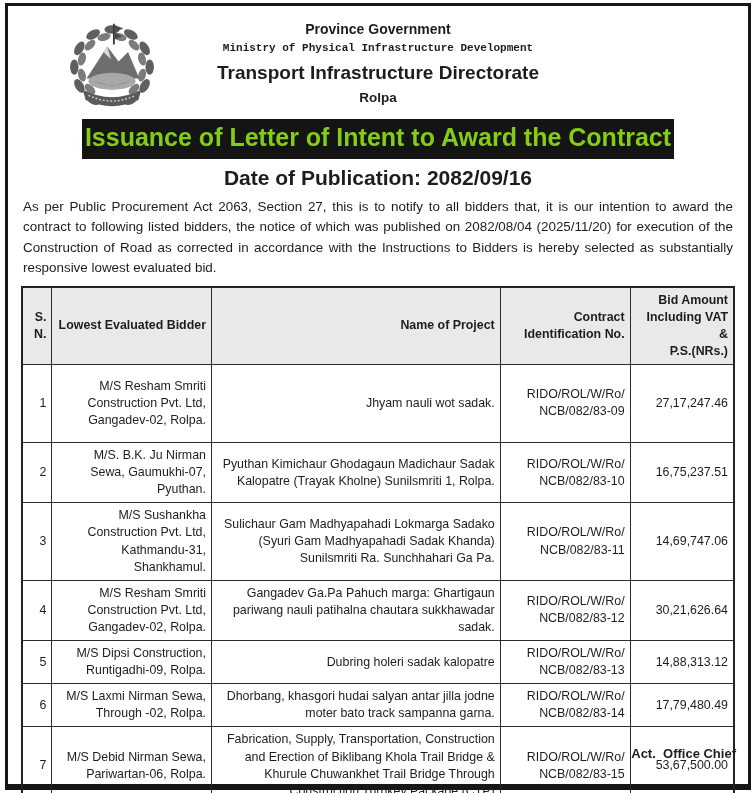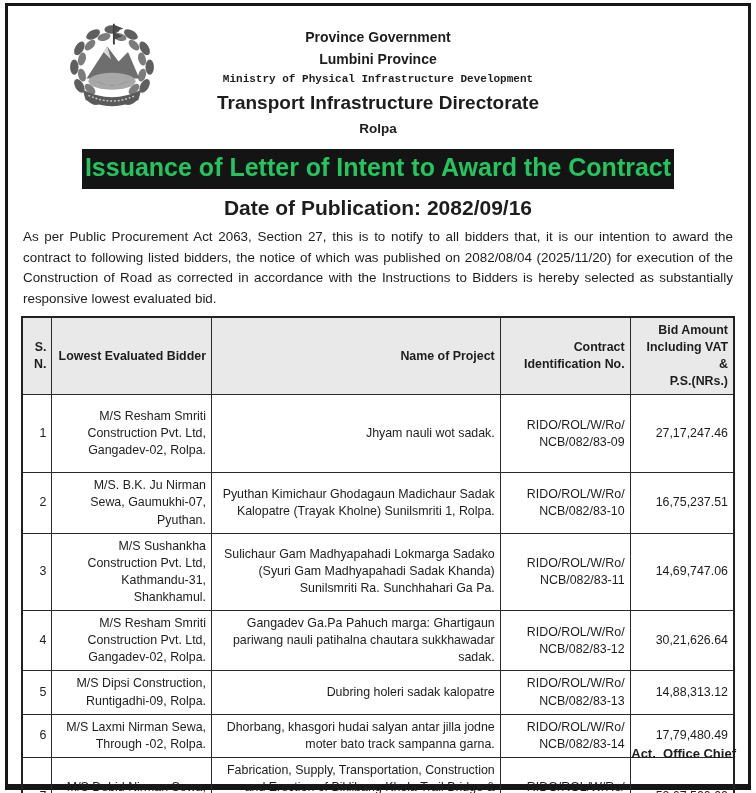--- a/index.html
+++ b/index.html
@@ -3,31 +3,31 @@
 <meta charset="utf-8">
 <style>
   html,body{margin:0;padding:0;background:#fff;}
   .page{position:relative;width:756px;height:793px;background:#fff;overflow:hidden;
         font-family:"Liberation Sans","DejaVu Sans",sans-serif;color:#1d1d1d;}
   .frame{position:absolute;left:5px;top:3px;right:5px;bottom:3px;
          border:3px solid #161616;border-bottom-width:6px;background:#fff;}
   .content{position:relative;width:100%;height:100%;}
 
   
-  .head{position:relative;text-align:center;padding-top:20px;}
+  .head{position:relative;text-align:center;padding-top:12px;}
   .emblem{position:absolute;left:52px;top:14px;width:104px;height:98px;}
   .h-line{font-weight:700;}
   .h1x,.h2x{font-size:14px;line-height:1.6;}
   .h3x{font-size:11px;line-height:1.6;font-family:Liberation Mono, monospace;}
   .h4x{font-size:19px;line-height:1.55;}
   .h5x{font-size:26px;line-height:1.3;margin-top:2px;}
   .h6x{font-size:13.5px;line-height:1.6;}
 
   
-  .banner{width:592px;margin:10px auto 0;background:#141414;color:#22c55e;
+  .banner{width:592px;margin:10px auto 0;background:#141414;color:#84cc16;
           text-align:center;font-weight:700;font-size:25px;padding:4px 0 7px;}
   .pubdate{text-align:center;font-weight:700;font-size:21px;margin-top:7px;}
 
   
   .intro{margin:7px 15px 0;font-size:13.4px;line-height:1.52;text-align:justify;}
 
   
   table.bidders{width:714px;margin:7px auto 0;border-collapse:collapse;
                 font-size:12.4px;border:2px solid #222;}
   .bidders th,.bidders td{border:1px solid #2b2b2b;text-align:right;
@@ -83,21 +83,20 @@
           <line x1="57" y1="4" x2="57" y2="26" stroke="#3c3c3c" stroke-width="2"></line>
           <path d="M57,5 L67,9 L57,13 Z M57,13 L66,17 L57,21 Z" fill="#4a4a4a"></path>
           <path d="M28,62 L50,28 L62,44 L72,34 L84,62 Z" fill="#6e6e6e"></path>
           <path d="M46,34 L54,42 L50,28 Z" fill="#d9d9d9"></path>
           <ellipse cx="55" cy="65" rx="25" ry="9" fill="#a8a8a8"></ellipse>
           <path d="M33,64 Q55,74 77,64 L55,70 Z" fill="#8a8a8a"></path>
           <path d="M24,74 Q55,90 86,74 L83,85 Q55,98 27,85 Z" fill="#5a5a5a"></path>
           <path d="M30,80 Q55,92 80,80" stroke="#cfcfcf" stroke-width="1.5" fill="none" stroke-dasharray="2,2"></path>
         </svg>
         <div class="h-line h1x">Province Government</div>
-        <div class="h-line h2x">Lumbini Province</div>
         <div class="h-line h3x">Ministry of Physical Infrastructure Development</div>
         <div class="h-line h4x">Transport Infrastructure Directorate</div>
         <div class="h-line h6x">Rolpa</div>
       </div>
 
       <div class="banner">Issuance of Letter of Intent to Award the Contract</div>
 
       <div class="pubdate">Date of Publication: 2082/09/16</div>
 
       <div class="intro">As per Public Procurement Act 2063, Section 27, this is to notify to all bidders that, it is our intention to award the contract to following listed bidders, the notice of which was published on 2082/08/04 (2025/11/20) for execution of the Construction of Road as corrected in accordance with the Instructions to Bidders is hereby selected as substantially responsive lowest evaluated bid.</div>

